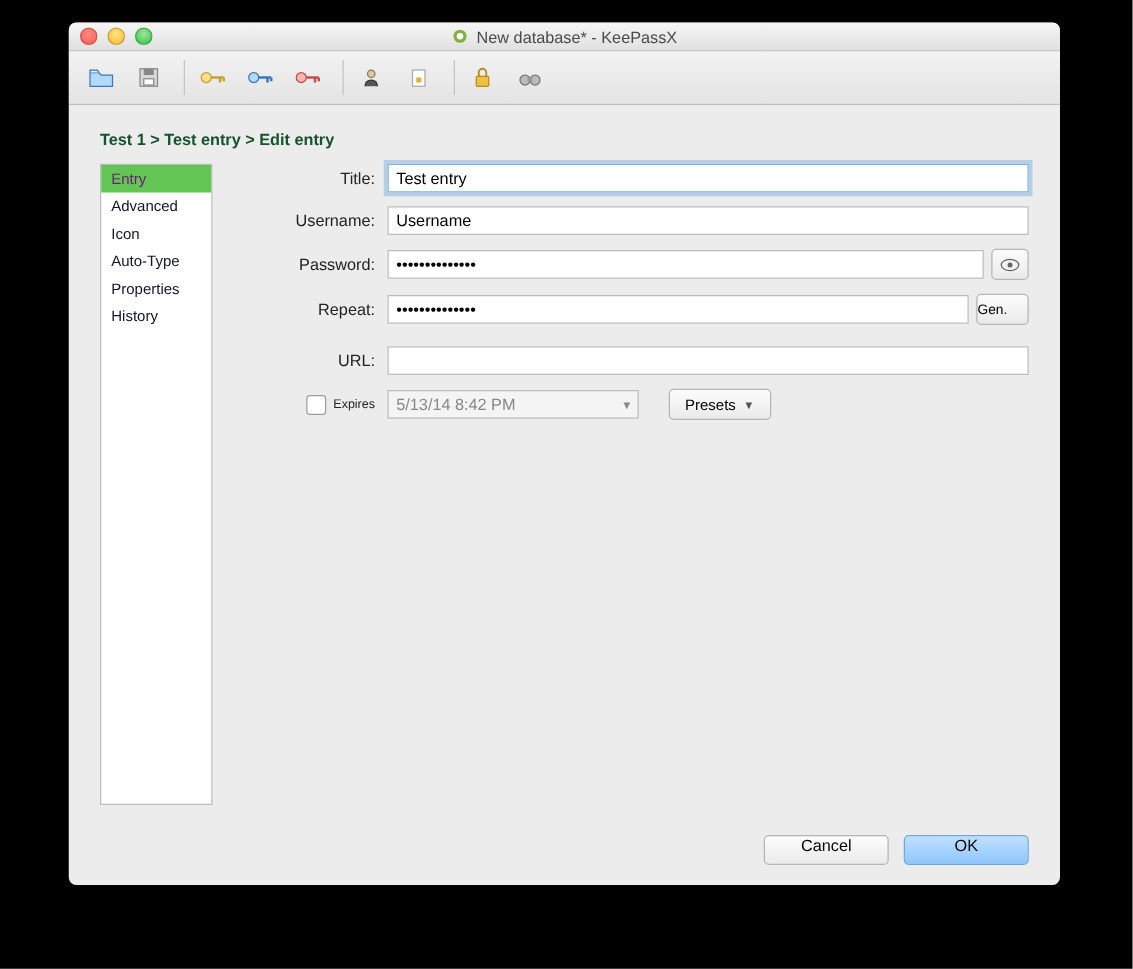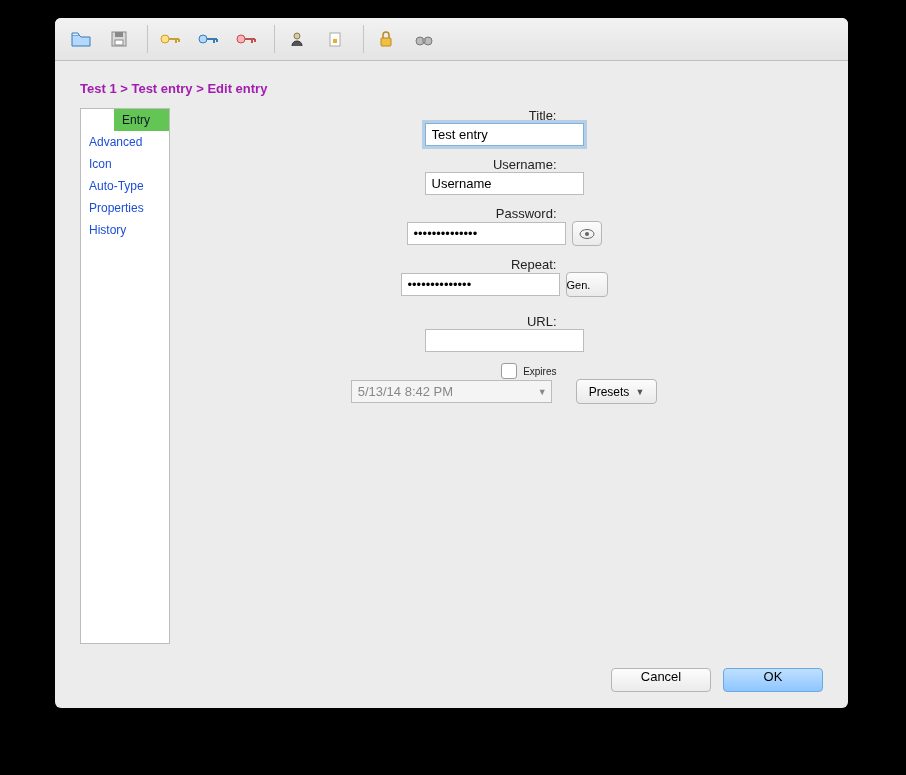--- a/index.html
+++ b/index.html
@@ -85,53 +85,51 @@
   .content {
     flex: 1;
     padding: 20px 25px 12px 25px;
     display: flex;
     flex-direction: column;
   }
   .breadcrumb {
     font-weight: bold;
     font-size: 13px;
     margin-bottom: 12px;
-    color: #a21caf;
+    color: #14532d;
   }
   .main-area {
     flex: 1;
     display: flex;
     gap: 15px;
   }
   .sidebar {
     width: 88px;
     background: #fff;
     border: 1px solid #bcbcbc;
     font-size: 12px;
   }
   .side-item {
     padding: 4px 8px;
-    color: #1d4ed8;
+    color: #0f172a;
     cursor: default;
   }
   .side-item.selected {
     background: #62c554;
-    color: #0f172a;
-    margin-left: 33px;
+    color: #701a75;
   }
   .form {
     flex: 1;
     display: flex;
     flex-direction: column;
   }
   .row {
     display: flex;
     align-items: center;
     margin-bottom: 11px;
-    flex-direction: column;
   }
   .row label.fld {
     width: 115px;
     text-align: right;
     padding-right: 10px;
     font-size: 13px;
     color: #222;
   }
   .row .inputs {
     flex: 1;
@@ -245,20 +243,36 @@
   .btn.primary {
     background: linear-gradient(#bfe0ff, #8ec6ff);
     border-color: #6da8e0;
   }
 </style>
 </head>
 <body>
 
 <div class="window">
 
+  <div class="titlebar">
+    <div class="traffic-lights">
+      <div class="tl red"></div>
+      <div class="tl yellow"></div>
+      <div class="tl green"></div>
+    </div>
+    <div class="title">
+      <span class="title-icon">
+        <svg viewBox="0 0 16 16">
+            <circle cx="8" cy="8" r="6" fill="#7cb342"></circle>
+            <circle cx="8" cy="8" r="3" fill="#fff"></circle>
+          </svg>
+      </span>
+      <span>New database* - KeePassX</span>
+    </div>
+  </div>
 
   <div class="toolbar">
     <div class="tb-btn">
       <svg width="22" height="20" viewBox="0 0 22 20">
           <path d="M2 6h7l2 2h9v9H2z" fill="#b3d9ff" stroke="#3a7ab8"></path>
           <path d="M2 6V4h6l1 2" fill="#e0efff" stroke="#3a7ab8"></path>
         </svg>
     </div>
     <div class="tb-btn">
       <svg width="20" height="20" viewBox="0 0 20 20">

